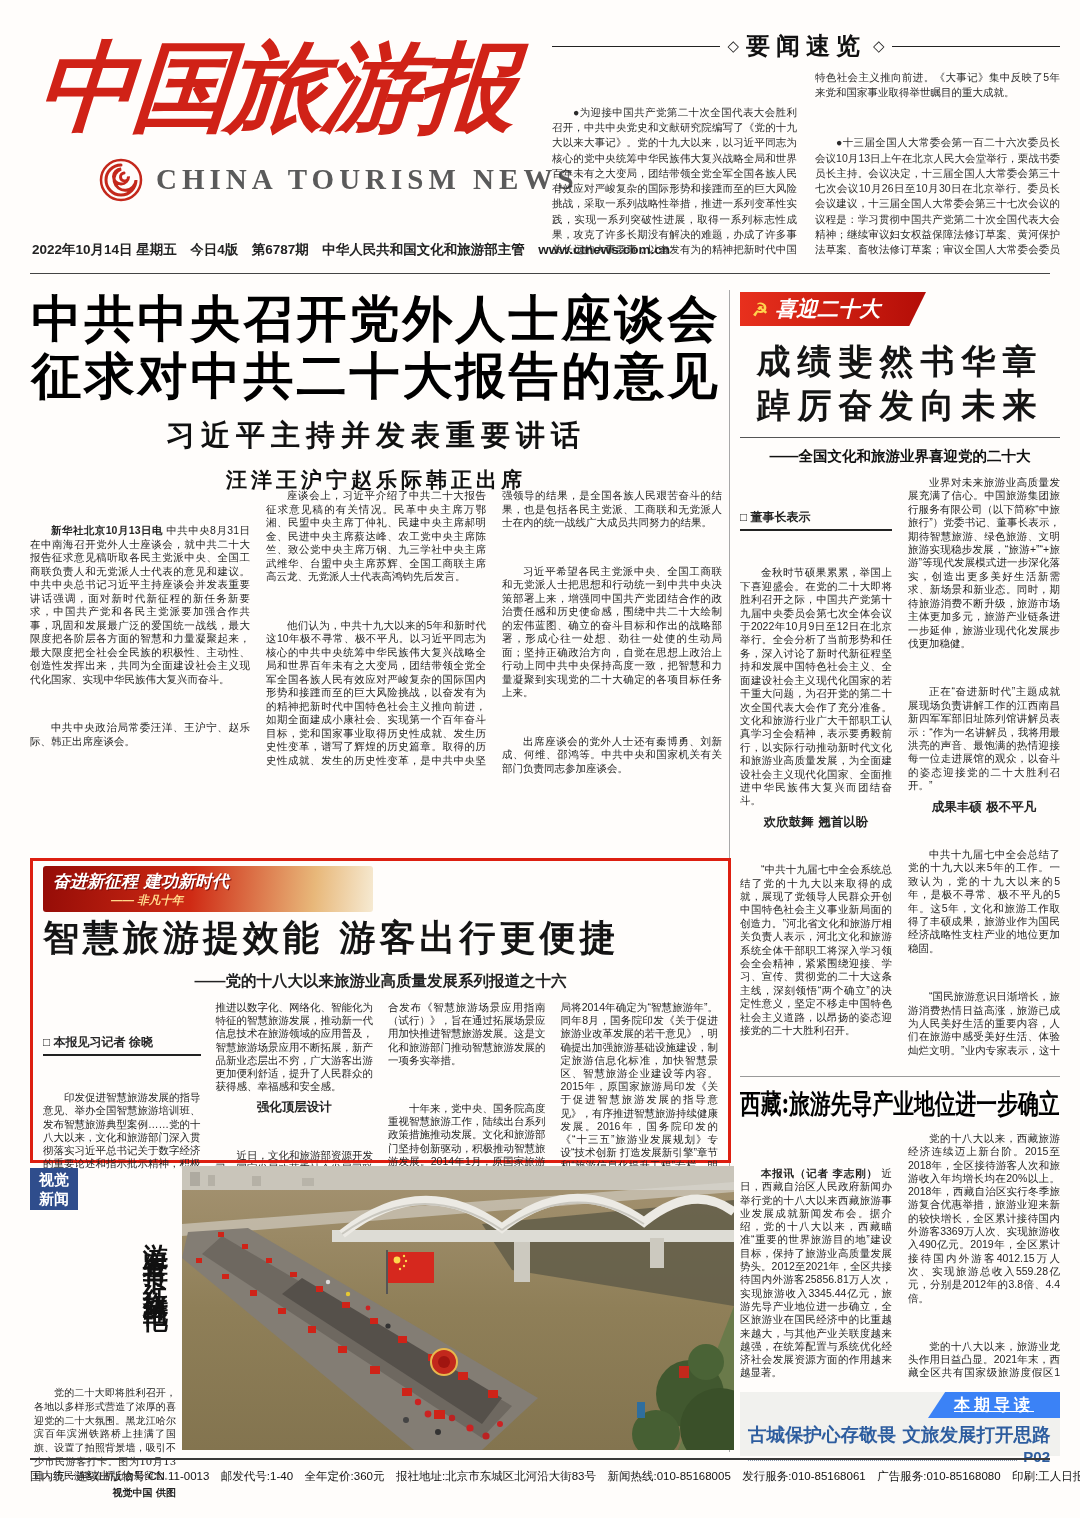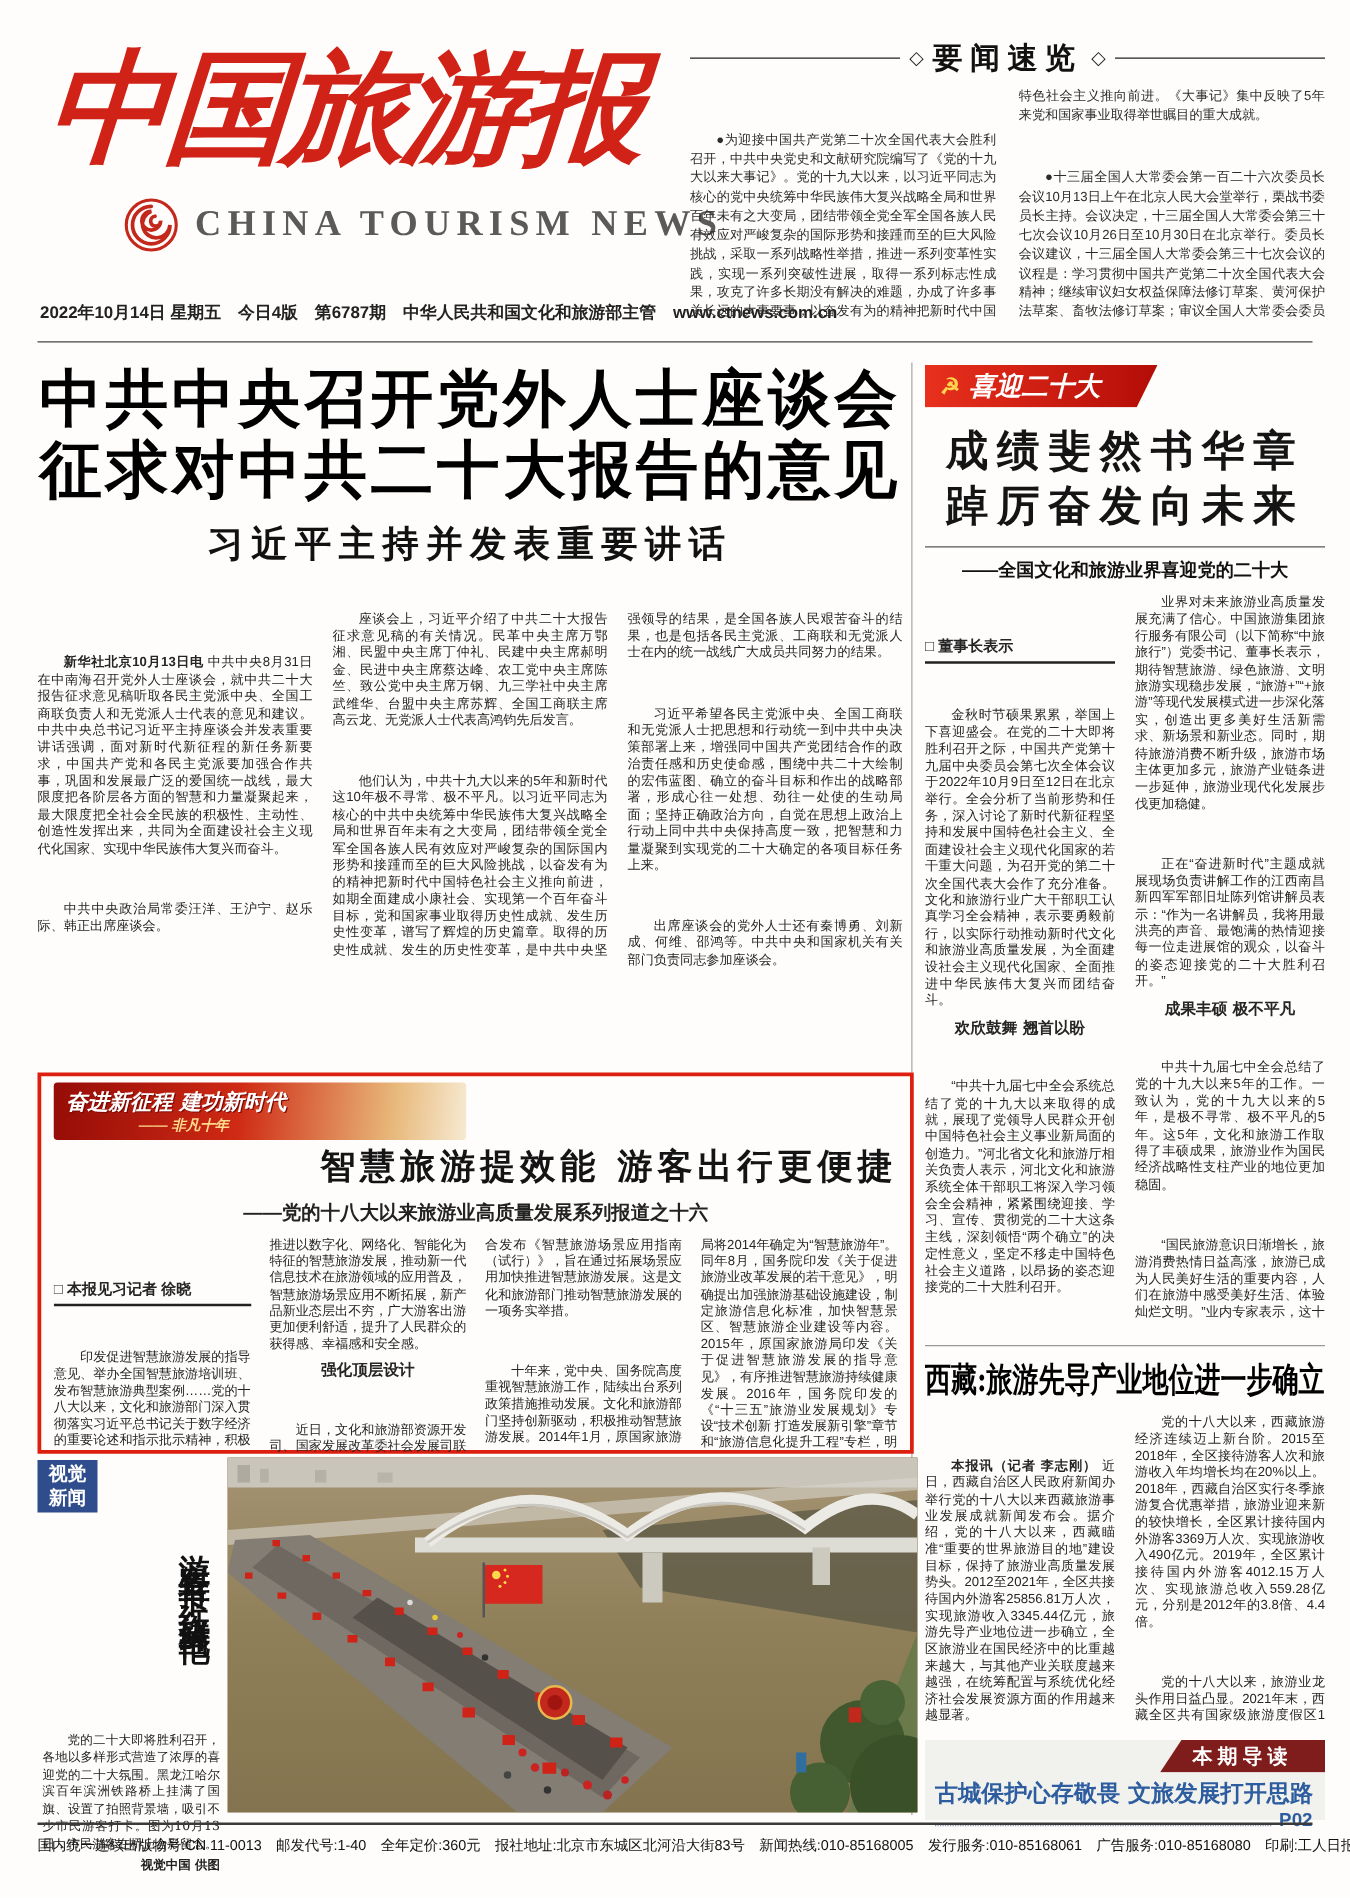--- a/index.html
+++ b/index.html
@@ -94,22 +94,22 @@
     width:330px; height:46px; border-radius:3px; padding:4px 10px 18px;
     background:linear-gradient(95deg,#950c07,#c4271368 30%,#cf2a14 45%,#e8b87a 82%,#f6ead2);
     background:linear-gradient(95deg,#950c07 0%,#cf2a14 45%,#e8b87a 82%,#f6ead2 100%);
   }
   .feature-banner-l1 {
     color:#fff; font-family:"DejaVu Serif", serif; font-weight:bold; font-style:italic;
     font-size:17px; text-shadow:1px 1px 0 #7a0b06; white-space:nowrap;
   }
   .feature-banner-l2 { color:#ffd98c; font-size:11.5px; font-weight:bold; font-style:italic; margin-left:58px; }
   .feature-head {
-    text-align:right; font-family:"DejaVu Serif", serif; font-weight:900;
-    font-size:28px; letter-spacing:4px; color:#141414; margin-top:2px; white-space:nowrap;
+    text-align:left; font-family:"DejaVu Serif", serif; font-weight:900;
+    font-size:36px; letter-spacing:4px; color:#141414; margin-top:2px; white-space:nowrap;
   }
   .feature-deck { text-align:center; font-weight:bold; font-size:15.5px; color:#222; margin:8px 0 9px; }
   .feature-body {
     height:176px; overflow:hidden;
     column-count:4; column-gap:15px;
     font-size:10.5px; line-height:13.2px; text-align:justify; color:#252525;
   }
   
   .visual { position:absolute; left:30px; top:1168px; width:148px; height:284px; }
   .visual-label {
@@ -140,23 +140,23 @@
   }
   .tibet-body {
     margin-top:10px; height:258px; overflow:hidden;
     column-count:2; column-gap:16px;
     font-size:10.5px; line-height:13.3px; text-align:justify; color:#252525;
   }
   
   .guide { position:absolute; left:740px; top:1392px; width:320px; height:64px; background:#f1f1ee; }
   .guide-tab {
     position:absolute; top:0; right:0; width:132px; height:26px;
-    background:#7f1d1d; clip-path:polygon(13% 0,100% 0,100% 100%,0 100%);
+    background:#3b82f6; clip-path:polygon(13% 0,100% 0,100% 100%,0 100%);
     color:#fff; font-weight:bold; font-size:16px; letter-spacing:4px;
-    display:flex; align-items:center; justify-content:center;
+    display:flex; align-items:center; justify-content:center;text-decoration:underline;
   }
   .guide-entry { padding:30px 10px 0 8px; color:#2d5d9f; font-weight:bold; font-size:18.5px; white-space:nowrap; font-family:"DejaVu Sans", sans-serif; }
   .guide-row { display:flex; align-items:flex-end; padding:0 10px 0 8px; margin-top:1px; }
   .guide-dots { flex:1; border-bottom:1.5px dotted #8a9ab0; margin-bottom:4px; }
   .guide-page { color:#2d5d9f; font-weight:bold; font-size:15px; margin-left:6px; }
   
   .footer {
     position:absolute; left:30px; top:1458px; width:1020px;
     border-top:2px solid #3a3a3a; padding-top:9px;
     font-size:11.5px; color:#111; white-space:nowrap; font-weight:500;
@@ -193,20 +193,21 @@
       </div>
   </div>
 
   <div class="page-rule"></div>
   <div class="v-divider"></div>
 
   <div class="lead-head">
     <h1>中共中央召开党外人士座谈会</h1>
     <h1>征求对中共二十大报告的意见</h1>
     <div class="lead-deck1">习近平主持并发表重要讲话</div>
+    <div class="lead-deck2">汪洋王沪宁赵乐际韩正出席</div>
   </div>
   <div class="lead-body article">
       <p><strong>新华社北京10月13日电 </strong>中共中央8月31日在中南海召开党外人士座谈会，就中共二十大报告征求意见稿听取各民主党派中央、全国工商联负责人和无党派人士代表的意见和建议。中共中央总书记习近平主持座谈会并发表重要讲话强调，面对新时代新征程的新任务新要求，中国共产党和各民主党派要加强合作共事，巩固和发展最广泛的爱国统一战线，最大限度把各阶层各方面的智慧和力量凝聚起来，最大限度把全社会全民族的积极性、主动性、创造性发挥出来，共同为全面建设社会主义现代化国家、实现中华民族伟大复兴而奋斗。</p>
       <p>中共中央政治局常委汪洋、王沪宁、赵乐际、韩正出席座谈会。</p>
       <p>座谈会上，习近平介绍了中共二十大报告征求意见稿的有关情况。民革中央主席万鄂湘、民盟中央主席丁仲礼、民建中央主席郝明金、民进中央主席蔡达峰、农工党中央主席陈竺、致公党中央主席万钢、九三学社中央主席武维华、台盟中央主席苏辉、全国工商联主席高云龙、无党派人士代表高鸿钧先后发言。</p>
       <p>他们认为，中共十九大以来的5年和新时代这10年极不寻常、极不平凡。以习近平同志为核心的中共中央统筹中华民族伟大复兴战略全局和世界百年未有之大变局，团结带领全党全军全国各族人民有效应对严峻复杂的国际国内形势和接踵而至的巨大风险挑战，以奋发有为的精神把新时代中国特色社会主义推向前进，如期全面建成小康社会、实现第一个百年奋斗目标，党和国家事业取得历史性成就、发生历史性变革，谱写了辉煌的历史篇章。取得的历史性成就、发生的历史性变革，是中共中央坚强领导的结果，是全国各族人民艰苦奋斗的结果，也是包括各民主党派、工商联和无党派人士在内的统一战线广大成员共同努力的结果。</p>
       <p>习近平希望各民主党派中央、全国工商联和无党派人士把思想和行动统一到中共中央决策部署上来，增强同中国共产党团结合作的政治责任感和历史使命感，围绕中共二十大绘制的宏伟蓝图、确立的奋斗目标和作出的战略部署，形成心往一处想、劲往一处使的生动局面；坚持正确政治方向，自觉在思想上政治上行动上同中共中央保持高度一致，把智慧和力量凝聚到实现党的二十大确定的各项目标任务上来。</p>
       <p>出席座谈会的党外人士还有秦博勇、刘新成、何维、邵鸿等。中共中央和国家机关有关部门负责同志参加座谈会。</p>
     </div>
 

